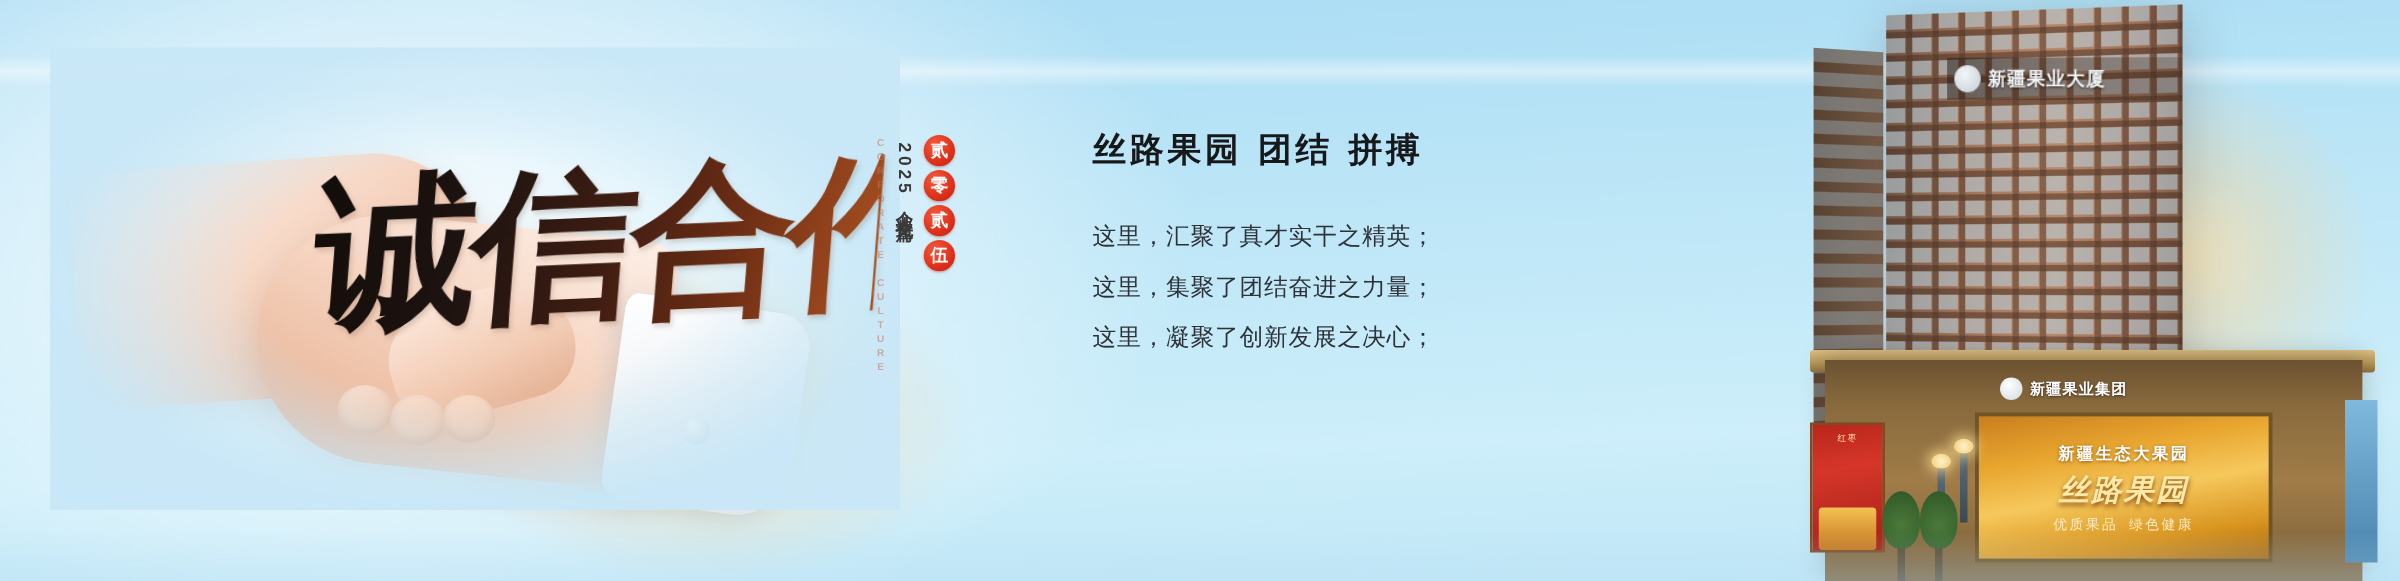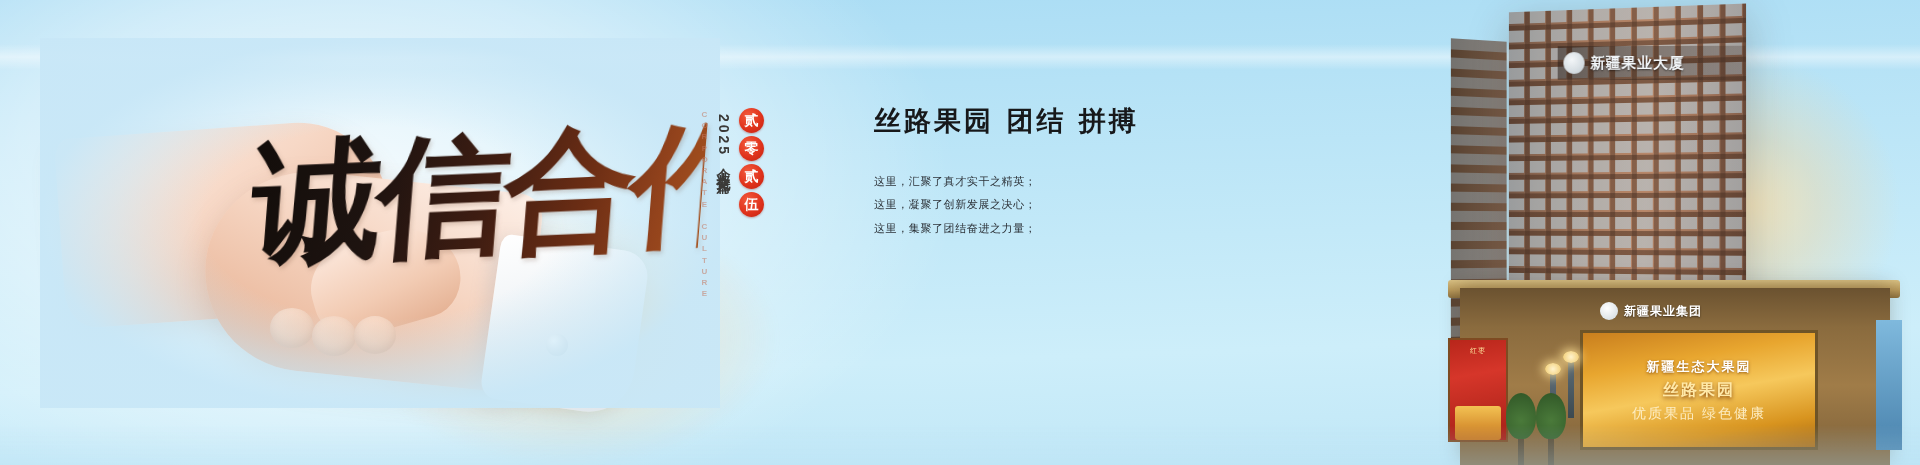--- a/index.html
+++ b/index.html
@@ -138,21 +138,21 @@
     white-space:nowrap;
     font-family:"DejaVu Sans","Liberation Sans",sans-serif;
   }
   .sub-en{
     margin-top:18px;
     font-size:16.5px; color:#2b3137; line-height:1.42;
     letter-spacing:0.1px;
   }
   .body-lines{ margin-top:34px; }
   .body-lines p{
-    font-size:11px; color:#2c3238; line-height:2.13;
+    font-size:19px; color:#2c3238; line-height:2.13;
     letter-spacing:0.6px;
   }
 
   
   .bldg-wrap{
     position:absolute; right:0; top:0; width:620px; height:465px;
     overflow:hidden; pointer-events:none;
   }
   .tower{
     position:absolute; left:205px; top:8px; width:240px; height:420px;
@@ -238,28 +238,30 @@
     border:3px solid #6e5427;
     display:flex; flex-direction:column; align-items:center; justify-content:center;
     gap:4px; overflow:hidden;
   }
   .billboard .bb-head{
     color:#fff; font-size:13px; font-weight:700; letter-spacing:2px;
     text-shadow:0 1px 3px rgba(120,60,0,0.8);
     white-space:nowrap;
   }
   .billboard .bb-main{
-    color:#ffe9a8; font-size:16px; font-weight:700; letter-spacing:2px;
+    color:#ffe9a8; font-size:24px; font-weight:700; letter-spacing:2px;
     font-family:"DejaVu Serif","Liberation Serif",serif;
     text-shadow:0 2px 4px rgba(120,50,0,0.85);
     white-space:nowrap;
+    font-style:italic;
   }
   .billboard .bb-sub{
-    color:#fff3cf; font-size:14px; letter-spacing:2px; white-space:nowrap;
+    color:#fff3cf; font-size:11px; letter-spacing:2px; white-space:nowrap;
     opacity:0.9;
+    font-family:Liberation Mono, monospace;
   }
   .poster{
     position:absolute; left:148px; top:338px; width:60px; height:104px;
     background:linear-gradient(170deg,#b8261b 0%,#d6362a 35%,#a51f16 100%);
     border:2px solid #7e4b22;
     display:flex; flex-direction:column; align-items:center; justify-content:flex-start;
     padding-top:6px; gap:3px; overflow:hidden;
   }
   .poster .ps-t{ color:#ffe9a0; font-size:7px; letter-spacing:1px; white-space:nowrap;}
   .poster .ps-box{
@@ -333,22 +335,22 @@
       <div class="seal">伍</div>
     </div>
   </div>
 
   <div class="txt">
     <div class="headline">丝路果园 团结 拼搏</div>
     <div class="sub-en">
     </div>
     <div class="body-lines">
       <p>这里，汇聚了真才实干之精英；</p>
+      <p>这里，集聚了团结奋进之力量；</p>
       <p>这里，凝聚了创新发展之决心；</p>
-      <p>这里，集聚了团结奋进之力量；</p>
     </div>
   </div>
 
   <div class="bldg-wrap">
     <div class="sunglow"></div>
 
     <div class="tower-left">
       <div class="tower-left-face"></div>
     </div>
 

